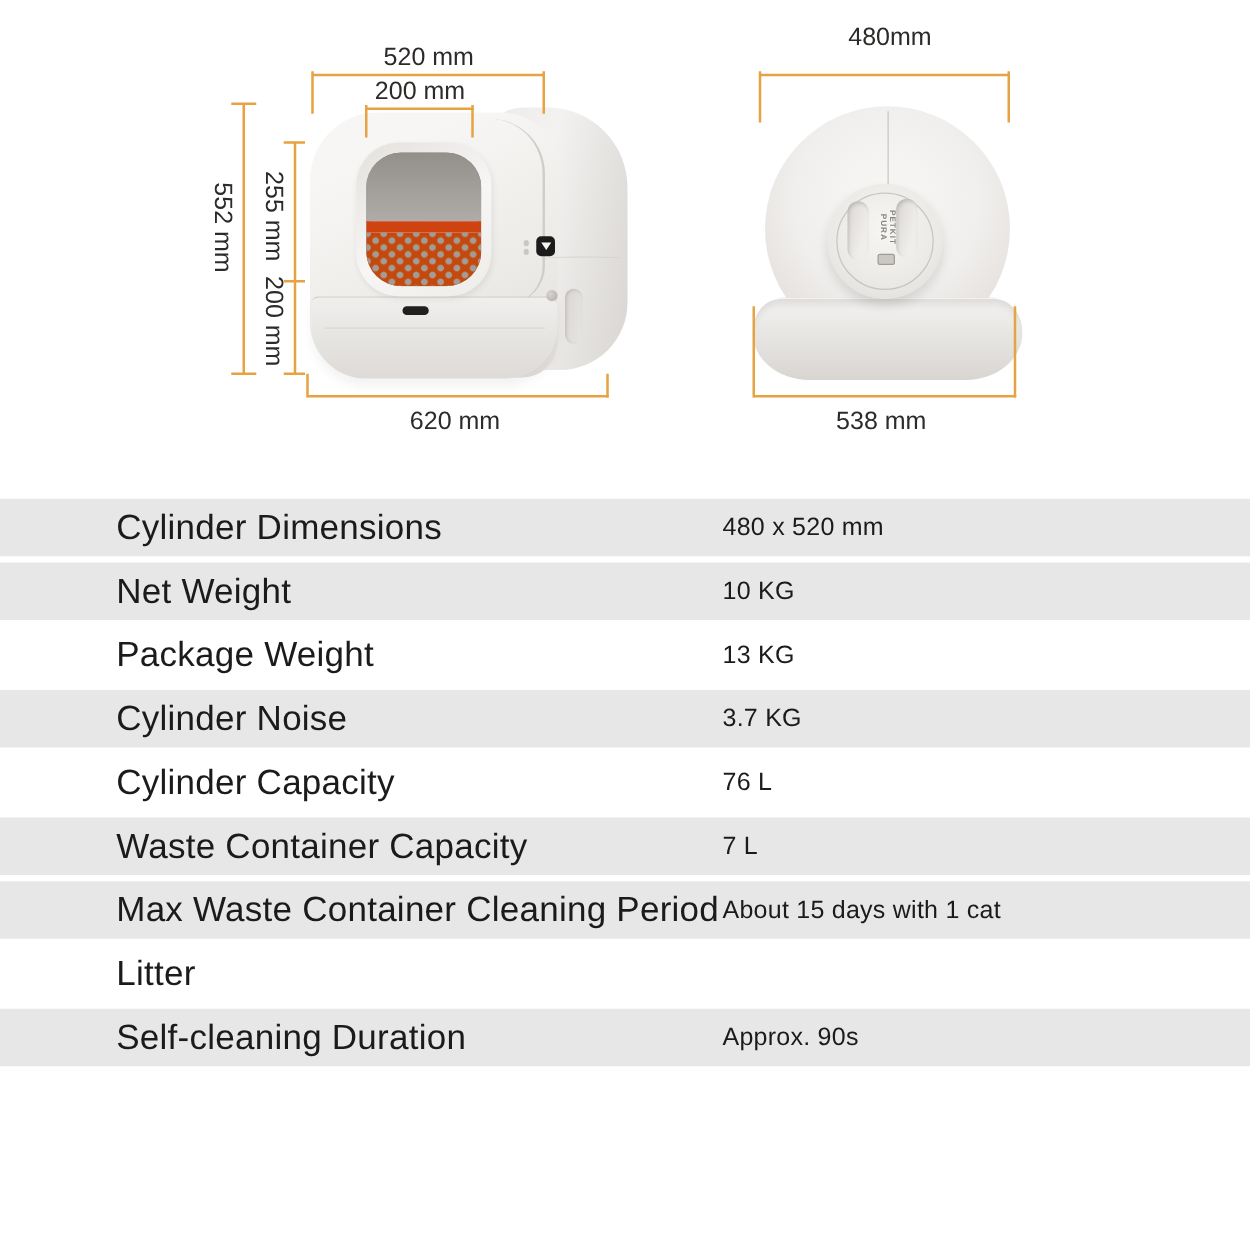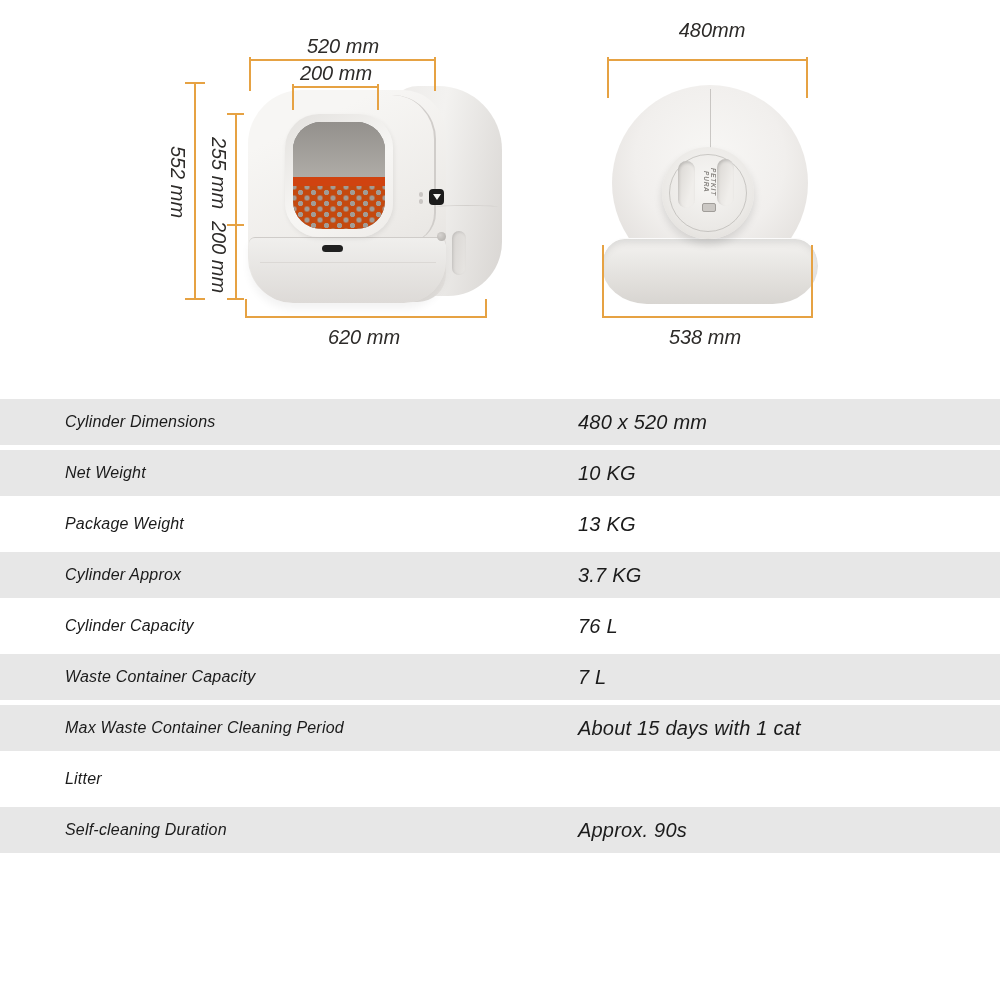--- a/index.html
+++ b/index.html
@@ -1,17 +1,17 @@
 <!DOCTYPE html>
 <html><head>
 <meta charset="utf-8">
 <style>
   html,body{margin:0;padding:0;background:#ffffff;}
   body{width:1000px;height:1000px;font-family:"Liberation Sans",sans-serif;}
-  #stage{position:relative;width:1000px;height:1000px;overflow:hidden;background:#fff;font-style:italic;}
+  #stage{position:relative;width:1000px;height:1000px;overflow:hidden;background:#fff;}
   .a{position:absolute;}
 
   
   .ln{background:#E6A243;}
   .tk{background:#E6A243;}
   .ln-h{height:2px;} .ln-v{width:2px;}
   .tk-v{width:2px;} .tk-h{height:2px;}
   .dim-label{width:100px;text-align:center;font-size:20px;line-height:24px;color:#2d2b29;}
   .rot{transform:rotate(90deg);}
 
@@ -97,21 +97,21 @@
   #pr-slot-l{left:16px;top:14px;}
   #pr-slot-r{left:55px;top:12px;}
   #pr-plate-text{left:37px;top:10px;width:18px;height:50px;writing-mode:vertical-rl;
     font-size:6.5px;font-weight:bold;letter-spacing:0.8px;color:#8A8783;text-align:center;}
   #pr-badge{left:40px;top:56px;width:12px;height:7px;border:1px solid #A09D99;border-radius:2px;background:#CBC8C4;}
 
   
   #spec-table{position:absolute;left:0;top:399px;width:1000px;}
   .spec-row{height:46px;margin-bottom:5px;display:flex;align-items:center;position:relative;background:#ffffff;}
   .spec-row.gray{background:#E7E7E7;}
-  .spec-label{padding-left:65px;font-size:16px;color:#1b1b1b;letter-spacing:0.2px;}
+  .spec-label{padding-left:93px;font-size:28px;color:#1b1b1b;letter-spacing:0.2px;}
   .spec-value{position:absolute;left:578px;font-size:20px;color:#1b1b1b;letter-spacing:0.2px;}
 </style>
 </head>
 <body>
 
 <div id="stage">
 
   <div>
 
     <div class="a" id="pf-rear"></div>
@@ -188,21 +188,21 @@
     </div>
     <div class="spec-row gray">
       <div class="spec-label">Net Weight</div>
       <div class="spec-value">10 KG</div>
     </div>
     <div class="spec-row">
       <div class="spec-label">Package Weight</div>
       <div class="spec-value">13 KG</div>
     </div>
     <div class="spec-row gray">
-      <div class="spec-label">Cylinder Approx</div>
+      <div class="spec-label">Cylinder Noise</div>
       <div class="spec-value">3.7 KG</div>
     </div>
     <div class="spec-row">
       <div class="spec-label">Cylinder Capacity</div>
       <div class="spec-value">76 L</div>
     </div>
     <div class="spec-row gray">
       <div class="spec-label">Waste Container Capacity</div>
       <div class="spec-value">7 L</div>
     </div>

